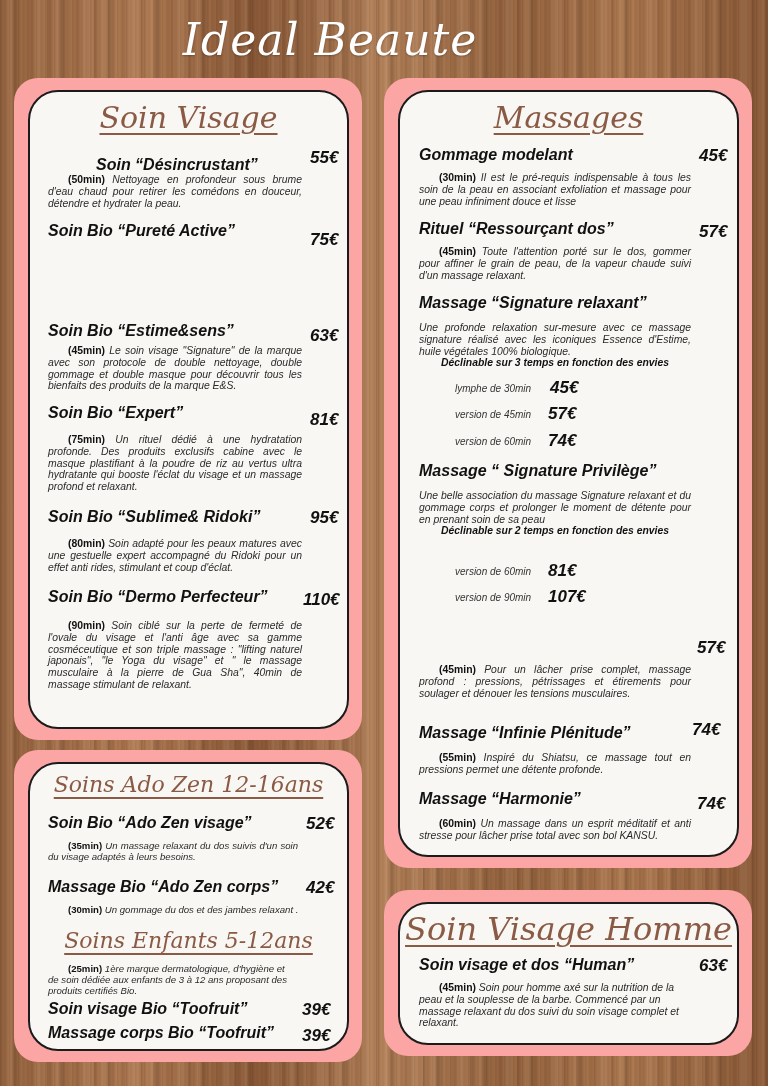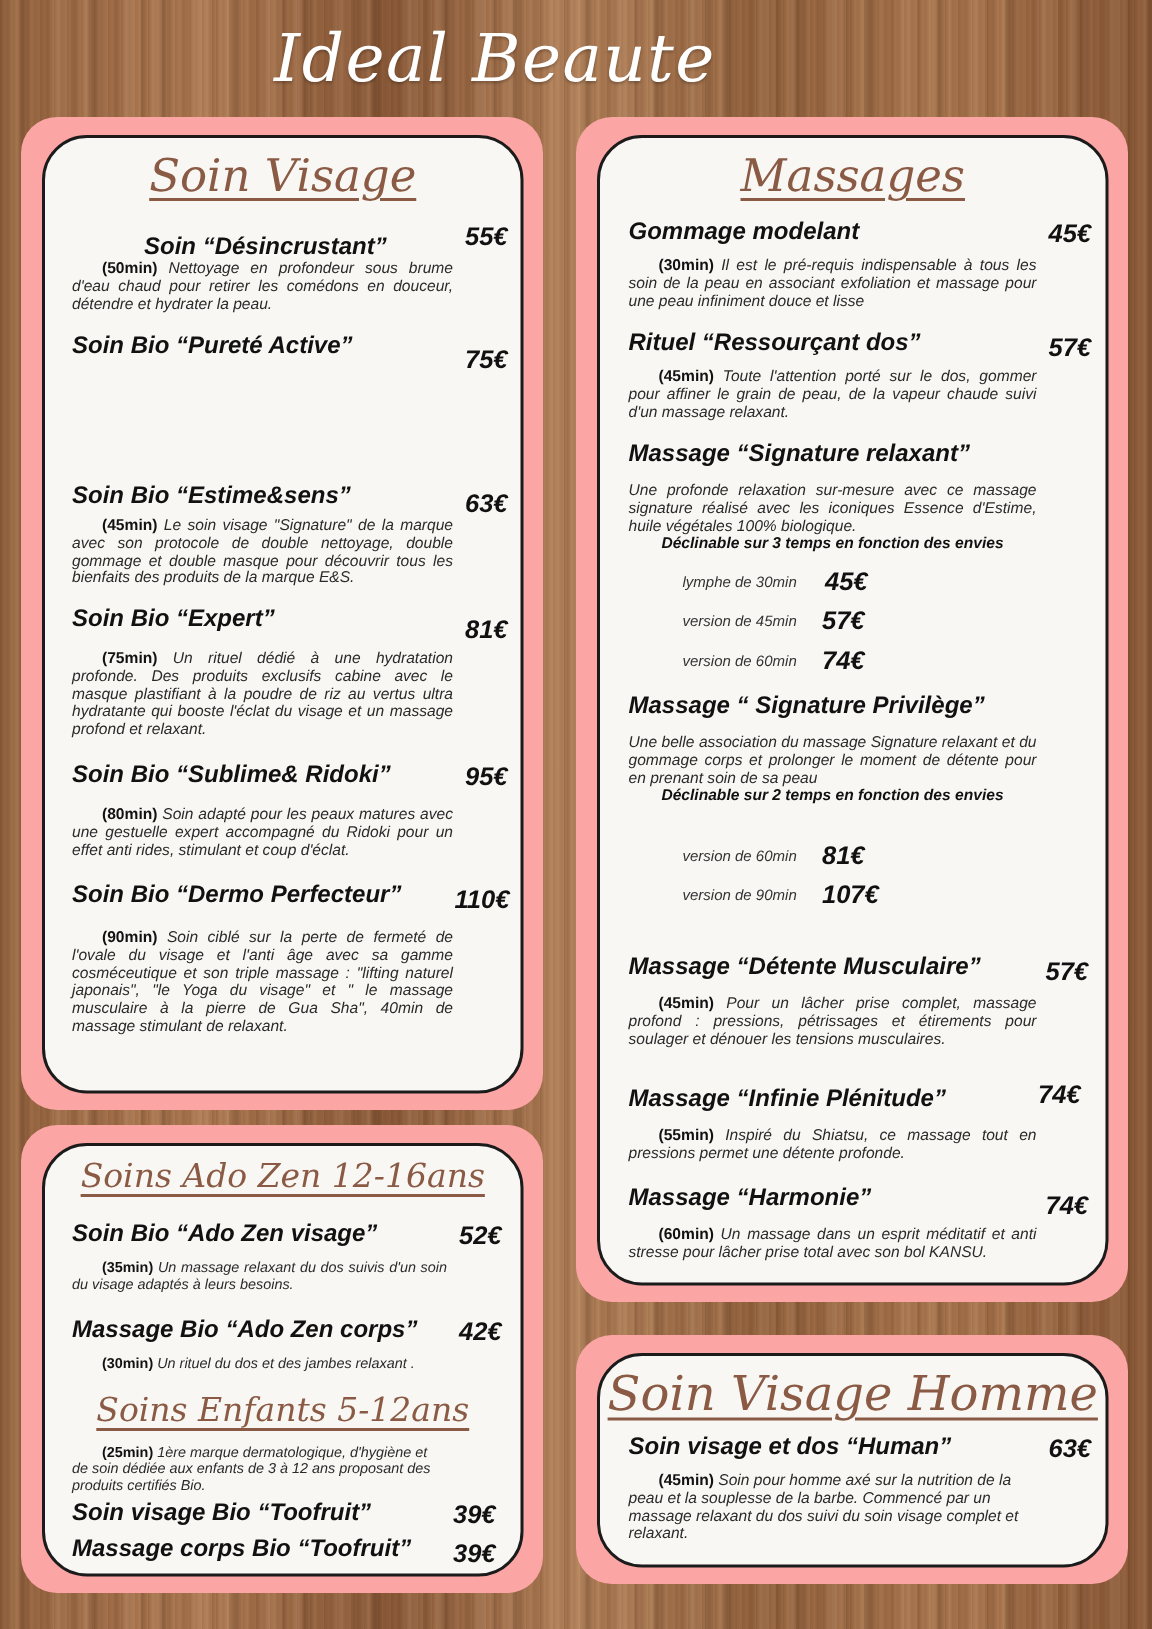--- a/index.html
+++ b/index.html
@@ -94,21 +94,21 @@
 <div class="panel-outer" style="left:14px; top:750px; width:348px; height:312px;">
   <div class="panel-inner">
     <div class="section-title" style="top:8px; font-size:22px;">Soins Ado Zen 12-16ans</div>
 
     <div class="item-name" style="left:18px; top:50px;">Soin Bio “Ado Zen visage”</div>
     <div class="item-price" style="left:276px; top:50px;">52€</div>
     <div class="item-desc" style="left:18px; top:76px; width:250px; font-size:9.6px; line-height:11px;"><b>(35min)</b> <span>Un massage relaxant du dos suivis d'un soin du visage adaptés à leurs besoins.</span></div>
 
     <div class="item-name" style="left:18px; top:114px;">Massage Bio “Ado Zen corps”</div>
     <div class="item-price" style="left:276px; top:114px;">42€</div>
-    <div class="item-desc" style="left:18px; top:140px; width:270px; font-size:9.6px;"><b>(30min)</b> <span>Un rituel du dos et des jambes relaxant .</span></div>
+    <div class="item-desc" style="left:18px; top:140px; width:270px; font-size:9.6px;"><b>(30min)</b> <span>Un gommage du dos et des jambes relaxant .</span></div>
 
     <div class="section-title" style="top:164px; font-size:22px;">Soins Enfants 5-12ans</div>
     <div class="item-desc" style="left:18px; top:199px; width:250px; font-size:9.6px; line-height:11px; text-align:left;"><b>(25min)</b> <span>1ère marque dermatologique, d'hygiène et de soin dédiée aux enfants de 3 à 12 ans proposant des produits certifiés Bio.</span></div>
 
     <div class="item-name" style="left:18px; top:236px;">Soin visage Bio “Toofruit”</div>
     <div class="item-price" style="left:272px; top:236px;">39€</div>
     <div class="item-name" style="left:18px; top:260px;">Massage corps Bio “Toofruit”</div>
     <div class="item-price" style="left:272px; top:262px;">39€</div>
   </div>
 </div>
@@ -134,21 +134,20 @@
     <div class="variant-label" style="left:55px; top:344px;">version de 60min</div>
     <div class="variant-price" style="left:148px; top:339px;">74€</div>
 
     <div class="item-name" style="left:19px; top:370px;">Massage “ Signature Privilège”</div>
     <div class="item-desc" style="left:19px; top:398px; width:272px;"><span>Une belle association du massage Signature relaxant et du gommage corps et prolonger le moment de détente pour en prenant soin de sa peau</span><span class="note">Déclinable sur 2 temps en fonction des envies</span></div>
     <div class="variant-label" style="left:55px; top:474px;">version de 60min</div>
     <div class="variant-price" style="left:148px; top:469px;">81€</div>
     <div class="variant-label" style="left:55px; top:500px;">version de 90min</div>
     <div class="variant-price" style="left:148px; top:495px;">107€</div>
 
-    <div class="item-name" style="left:19px; top:544px;">Massage “Détente Musculaire”</div>
     <div class="item-price" style="left:297px; top:546px;">57€</div>
     <div class="item-desc" style="left:19px; top:572px; width:272px;"><b>(45min)</b> <span>Pour un lâcher prise complet, massage profond : pressions, pétrissages et étirements pour soulager et dénouer les tensions musculaires.</span></div>
 
     <div class="item-name" style="left:19px; top:632px;">Massage “Infinie Plénitude”</div>
     <div class="item-price" style="left:292px; top:628px;">74€</div>
     <div class="item-desc" style="left:19px; top:660px; width:272px;"><b>(55min)</b> <span>Inspiré du Shiatsu, ce massage tout en pressions permet une détente profonde.</span></div>
 
     <div class="item-name" style="left:19px; top:698px;">Massage “Harmonie”</div>
     <div class="item-price" style="left:297px; top:702px;">74€</div>
     <div class="item-desc" style="left:19px; top:726px; width:272px;"><b>(60min)</b> <span>Un massage dans un esprit méditatif et anti stresse pour lâcher prise total avec son bol KANSU.</span></div>

